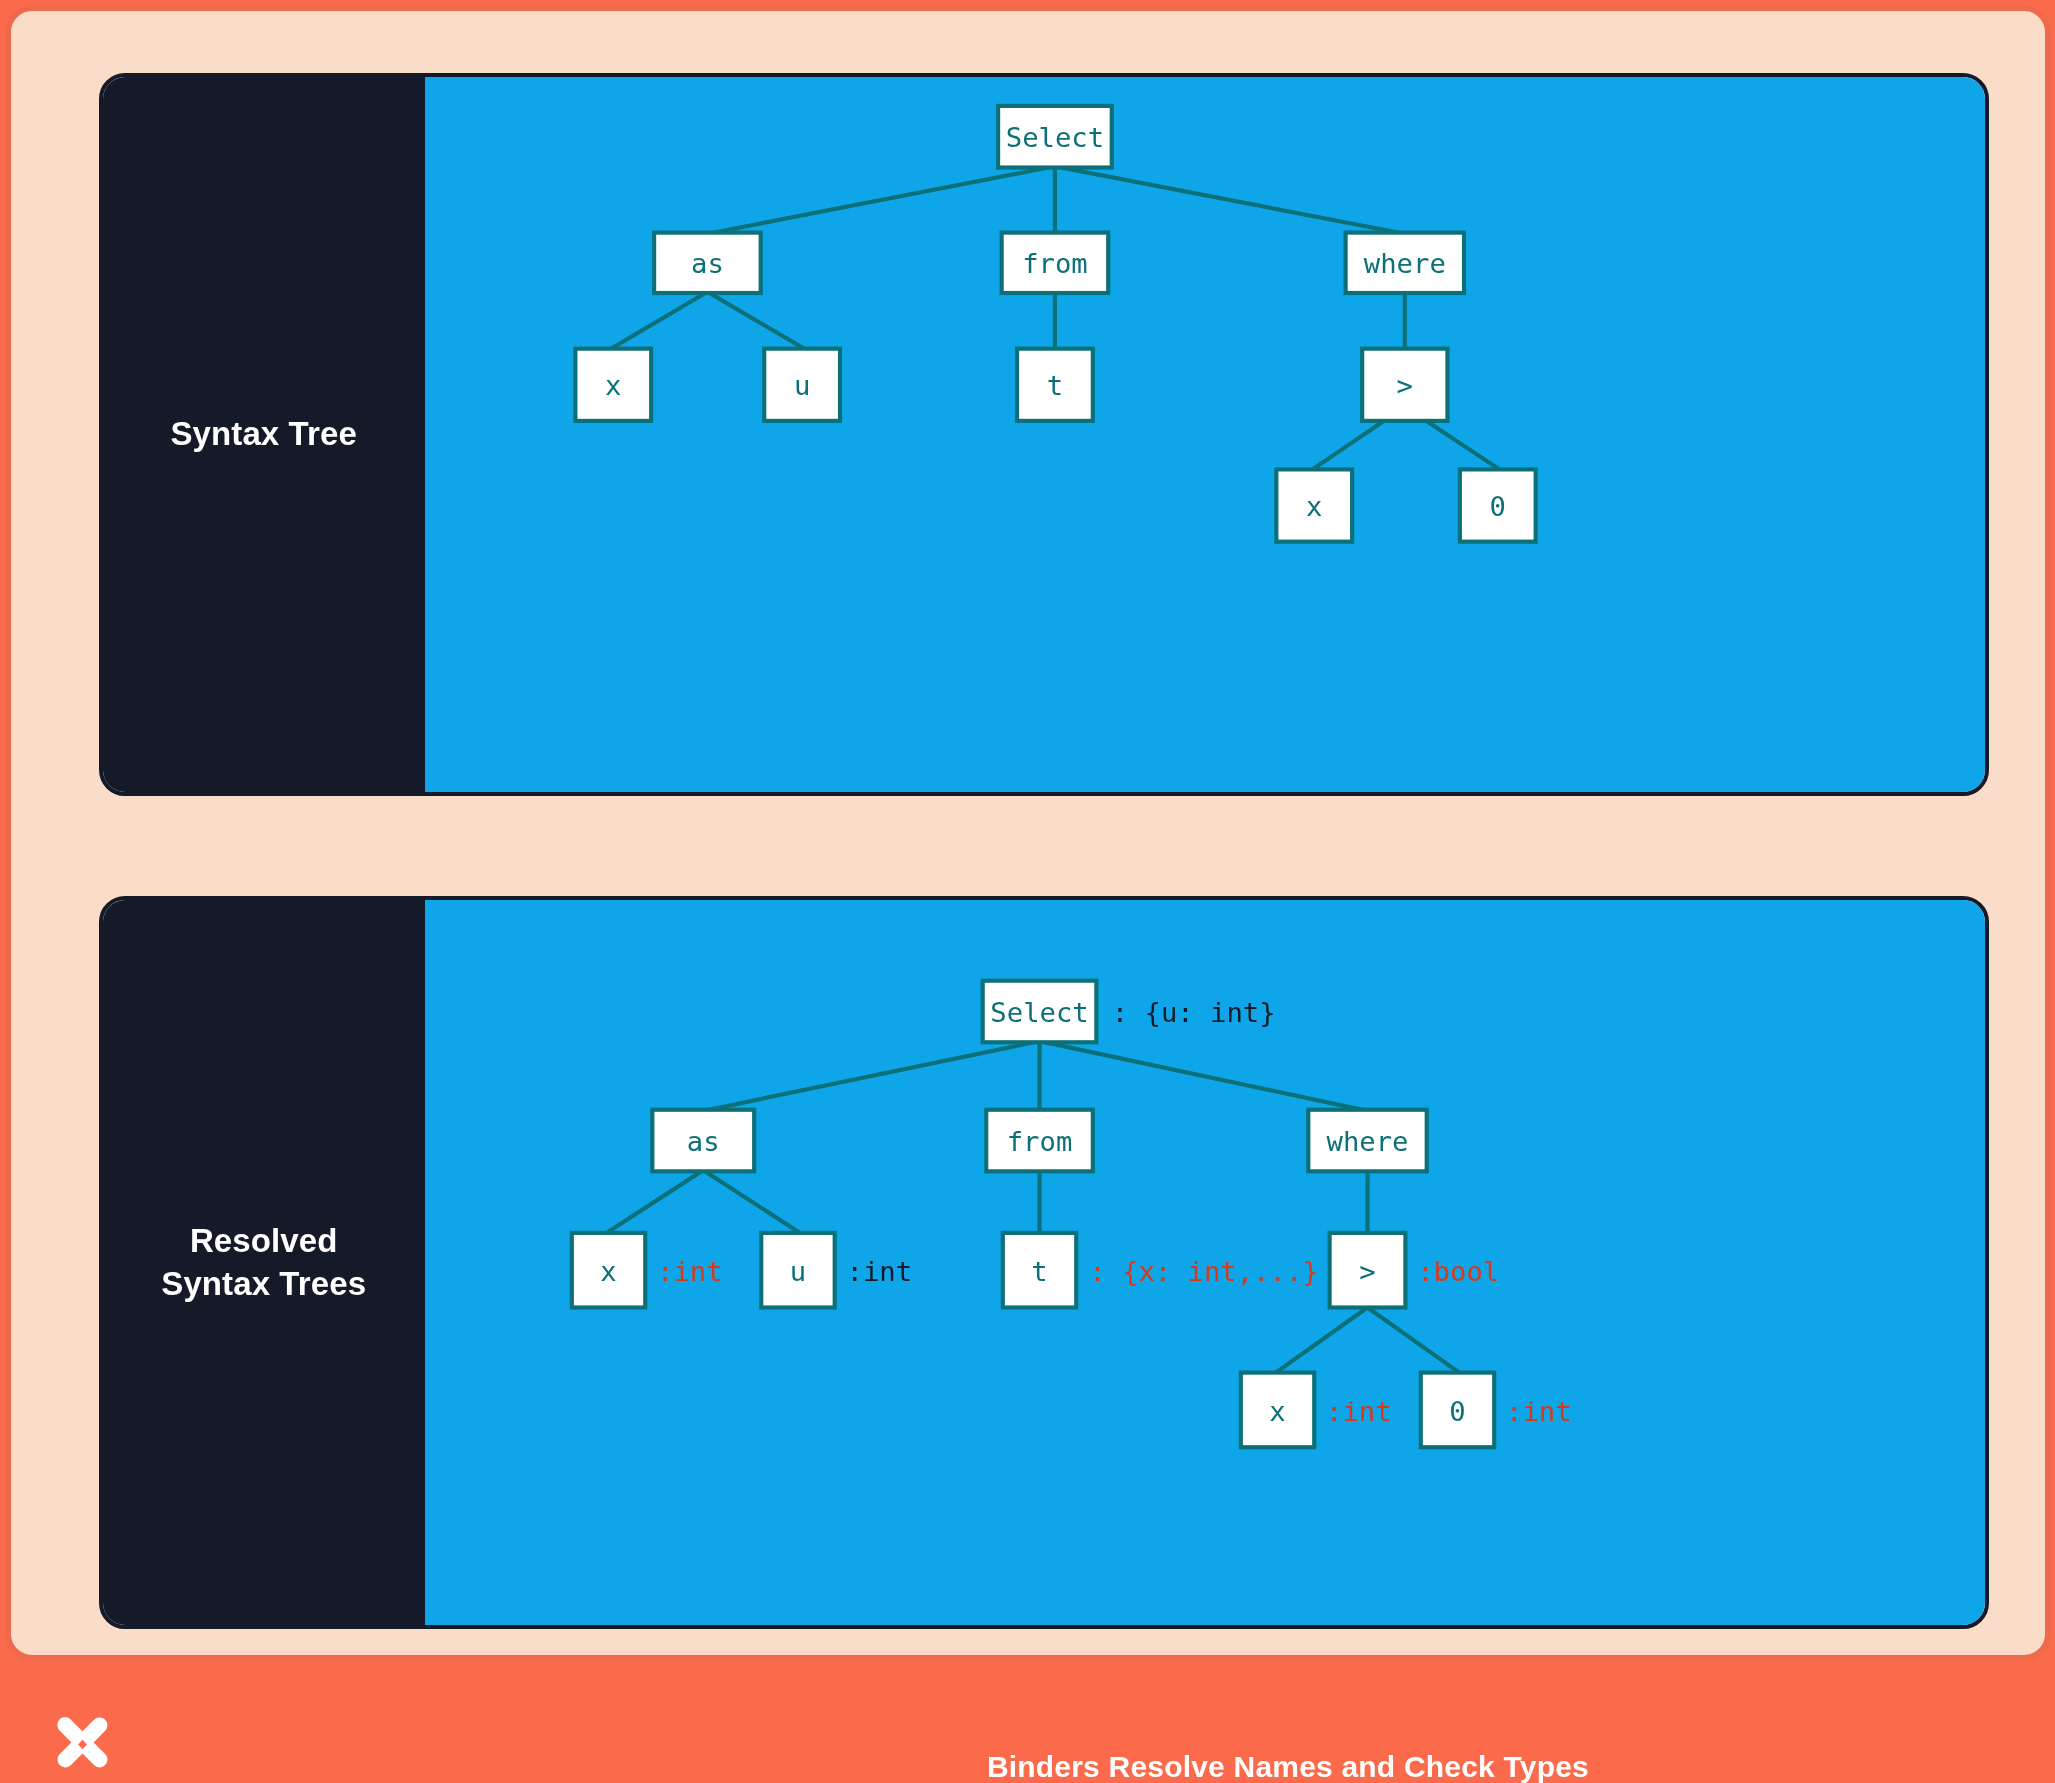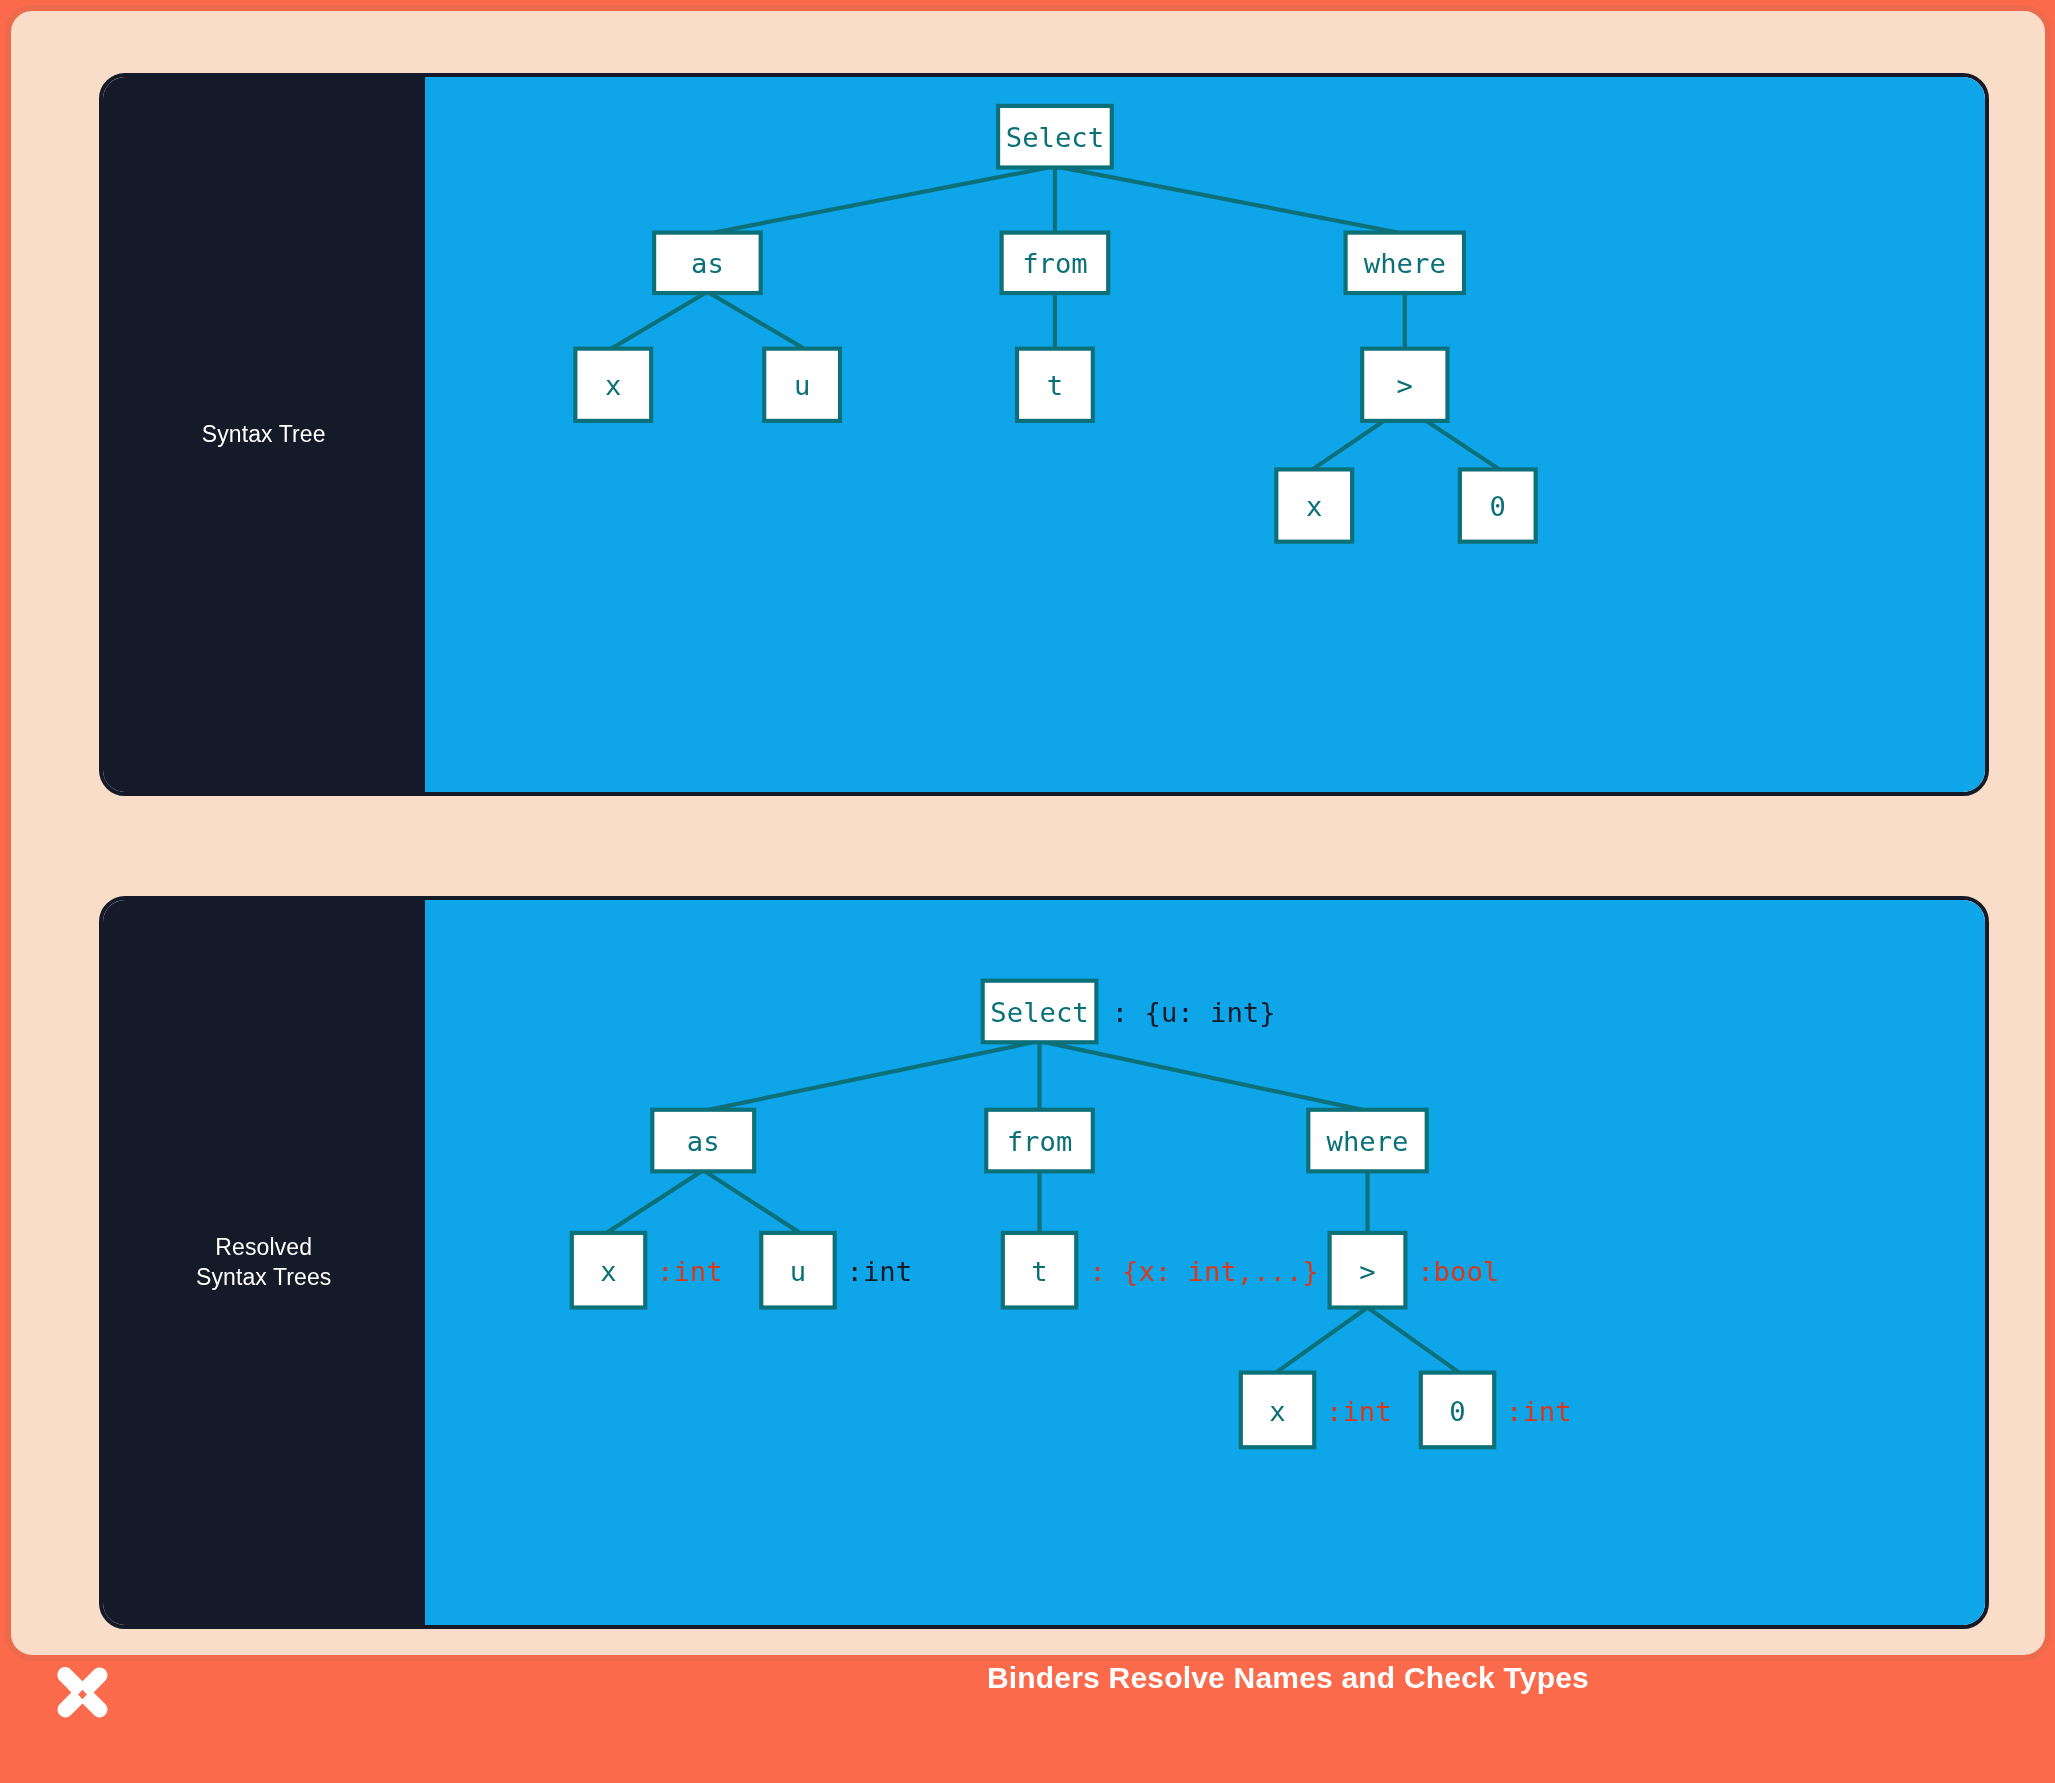--- a/index.html
+++ b/index.html
@@ -47,22 +47,22 @@
     flex: 0 0 322px;
     background: #141a27;
     display: flex;
     align-items: center;
     justify-content: center;
     text-align: center;
     padding: 0 14px;
   }
   .card-sidebar .side-label {
     color: #ffffff;
-    font-weight: normal;
-    font-size: 23px;
+    font-weight: bold;
+    font-size: 33px;
     line-height: 1.32;
     letter-spacing: 0.1px;
   }
 
   .card-canvas {
     position: relative;
     flex: 1 1 auto;
     background: #0ea5e9;
   }
   .card-canvas svg { display: block; width: 100%; height: 100%; }
@@ -116,21 +116,21 @@
 
   
   .footer {
     position: absolute;
     left: 0;
     bottom: 0;
     width: 1632px;
     height: 123px;
     background: #fb6a4b;
     display: flex;
-    align-items: flex-start;
+    align-items: flex-end;
     justify-content: space-between;
     padding: 0 43px 0 46px;
   }
   .footer-caption {
     color: #ffffff;
     font-weight: bold;
     font-size: 30px;
     letter-spacing: 0.2px;
   }
   .logo-mark { width: 73px; height: 73px; display: block; }

